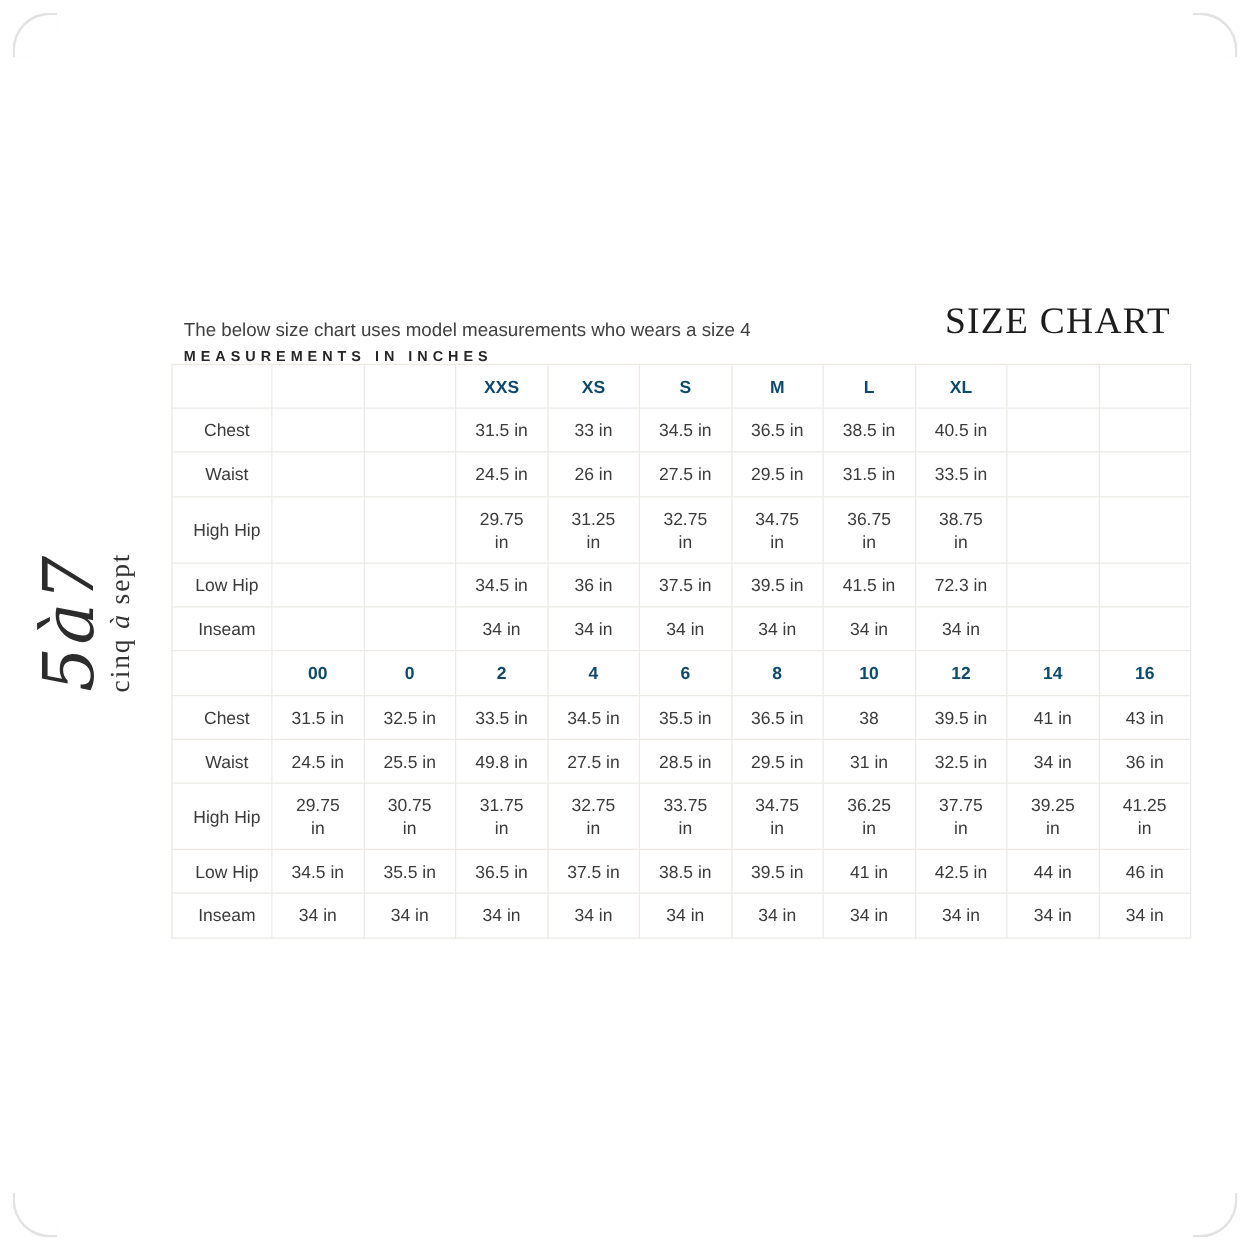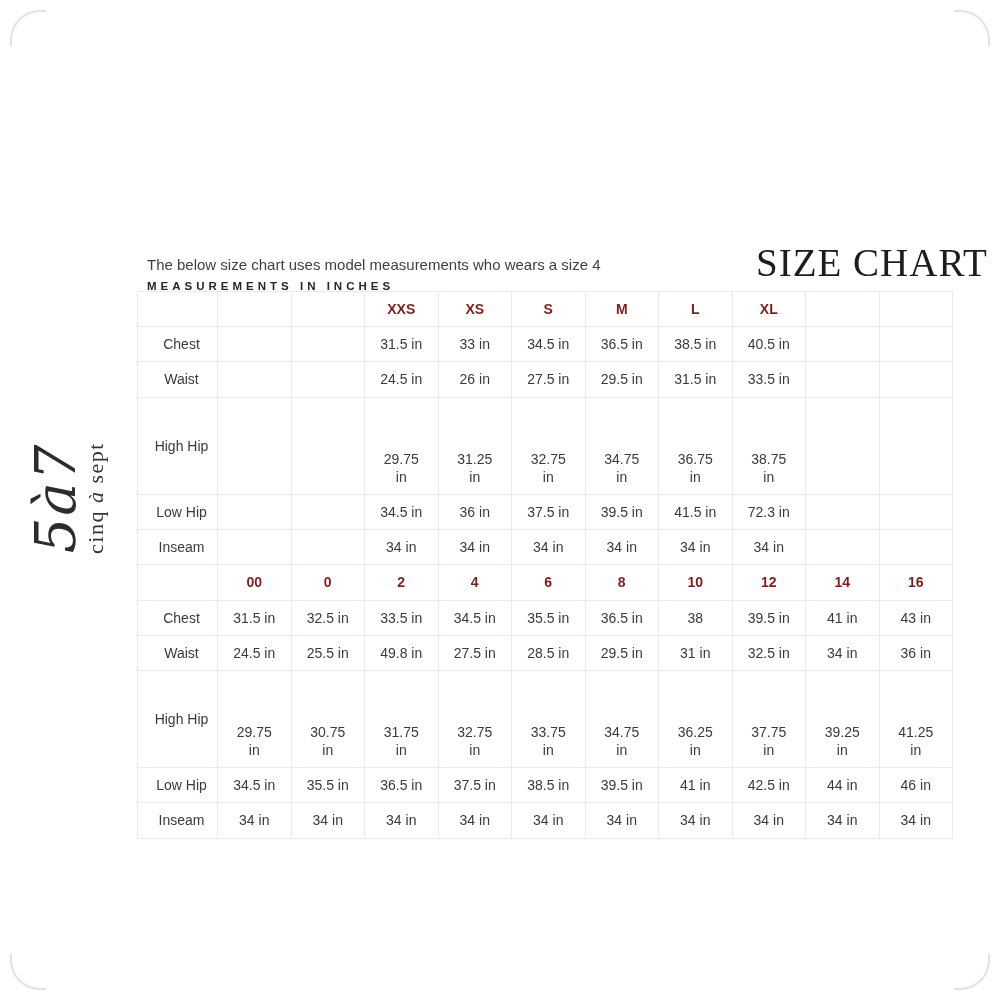--- a/index.html
+++ b/index.html
@@ -41,21 +41,21 @@
     font-size: 11.5px;
     font-weight: 700;
     letter-spacing: 4px;
     color: #262626;
   }
   .page-title {
     position: absolute;
     left: 756px;
     top: 240px;
     font-family: "Liberation Serif", "DejaVu Serif", serif;
-    font-size: 39px;
+    font-size: 30px;
     letter-spacing: 1px;
     color: #1d1d1d;
     white-space: nowrap;
   }
 
   
   .logo {
     position: absolute;
     left: 2px;
     top: 452px;
@@ -99,30 +99,29 @@
     color: #3a3a3a;
     text-align: center;
     vertical-align: middle;
     padding: 8px 4px;
     line-height: 1.3;
     font-weight: 400;
     background: #ffffff;
   }
   .size-table th {
     font-weight: 700;
-    color: #7f1d1d;
+    color: #0c4a6e;
   }
   .size-table td.row-label {
     text-align: center;
     padding-left: 12px;
   }
   .size-table .narrow {
     display: inline-block;
     max-width: 46px;
-    margin-top: 44px;
   }
 </style>
 </head>
 <body>
 
 <div class="corner tl"></div>
 <div class="corner tr"></div>
 <div class="corner bl"></div>
 <div class="corner br"></div>
 

